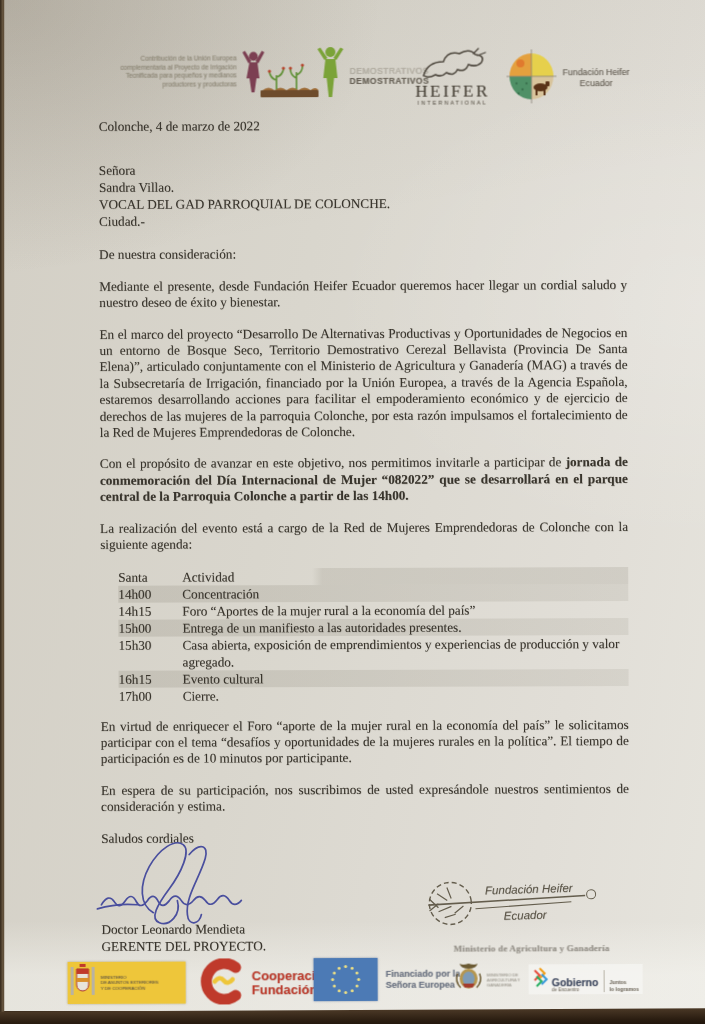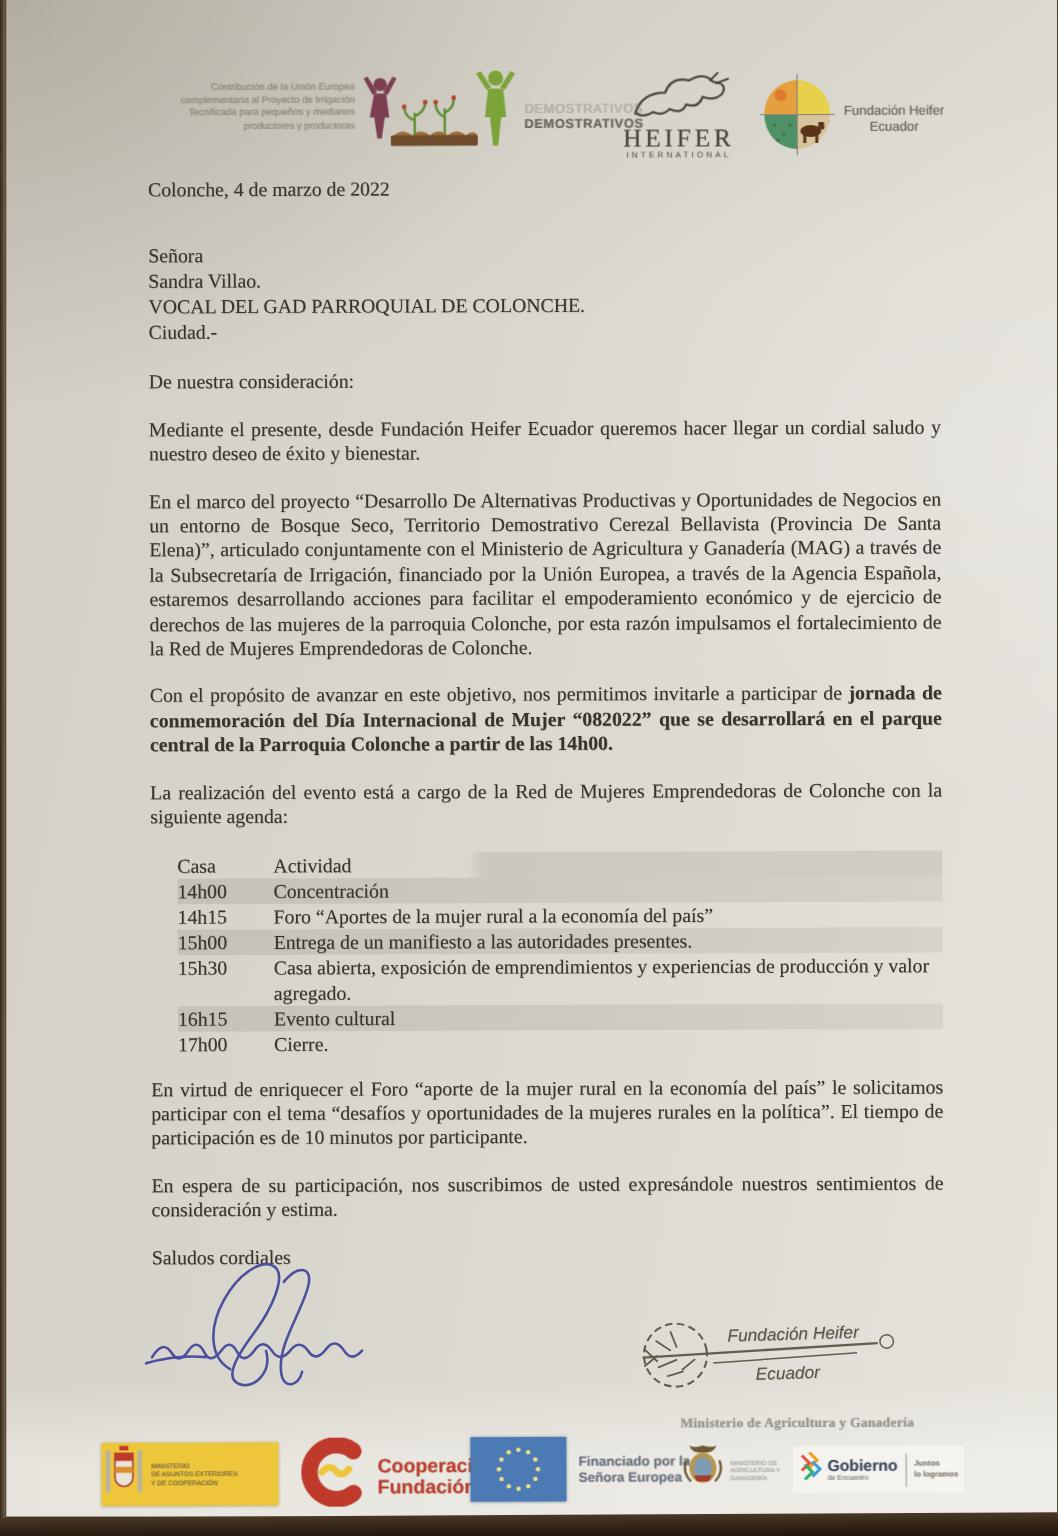--- a/index.html
+++ b/index.html
@@ -71,21 +71,21 @@
   .spain-txt{font-size:4.4px;line-height:5.6px;color:#6d6046;margin-left:3px;}
   .coop{position:absolute;left:198px;top:14px;display:flex;align-items:center;}
   .coop-txt{margin-left:6px;color:#bf3a2b;font-weight:bold;font-size:13px;line-height:14px;}
   .eu-flag{position:absolute;left:312px;top:14px;display:flex;align-items:center;}
   .eu-rect{width:64px;height:43px;background:#4c7ab5;position:relative;box-shadow:0 0 2px rgba(40,70,120,0.5);}
   .eu-txt{margin-left:8px;color:#6b7485;font-weight:bold;font-size:9px;line-height:11px;}
   .mag{position:absolute;left:452px;top:0;width:212px;}
   .mag-title{font-size:9px;font-weight:bold;color:#9a968e;letter-spacing:0.2px;font-family:Liberation Serif, serif;}
   .mag-row{display:flex;align-items:center;margin-top:8px;}
   .mag-small{font-size:4.2px;line-height:5px;color:#b0aca2;margin-left:3px;width:34px;}
-  .gob{display:flex;align-items:center;margin-left:8px;background:rgba(250,250,248,0.55);padding:2px 4px;}
+  .gob{display:flex;align-items:flex-end;margin-left:8px;background:rgba(250,250,248,0.55);padding:2px 4px;}
   .gob-main{color:#3f4a63;font-weight:bold;font-size:10.5px;line-height:10px;}
   .gob-sub{color:#8a8478;font-size:4.6px;}
   .gob-div{width:1px;height:22px;background:#b9b4a8;margin:0 5px;}
   .gob-tag{color:#8a8478;font-size:5.2px;line-height:6.5px;font-weight:bold;}
   .chev{margin-right:3px;}
 </style>
 </head>
 <body>
 
 <div class="photo">
@@ -198,21 +198,21 @@
       <p class="just">Mediante el presente, desde Fundación Heifer Ecuador queremos hacer llegar un cordial saludo y nuestro deseo de éxito y bienestar.</p>
 
       <p class="just">En el marco del proyecto “Desarrollo De Alternativas Productivas y Oportunidades de Negocios en un entorno de Bosque Seco, Territorio Demostrativo Cerezal Bellavista (Provincia De Santa Elena)”, articulado conjuntamente con el Ministerio de Agricultura y Ganadería (MAG) a través de la Subsecretaría de Irrigación, financiado por la Unión Europea, a través de la Agencia Española, estaremos desarrollando acciones para facilitar el empoderamiento económico y de ejercicio de derechos de las mujeres de la parroquia Colonche, por esta razón impulsamos el fortalecimiento de la Red de Mujeres Emprendedoras de Colonche.</p>
 
       <p class="just"><span>Con el propósito de avanzar en este objetivo, nos permitimos invitarle a participar de </span><span class="bold">jornada de conmemoración del Día Internacional de Mujer “082022” que se desarrollará en el parque central de la Parroquia Colonche a partir de las 14h00.</span></p>
 
       <p class="just">La realización del evento está a cargo de la Red de Mujeres Emprendedoras de Colonche con la siguiente agenda:</p>
 
       <div class="agenda">
         <div class="agenda-row head-shade">
-          <span class="c1">Casa</span>
+          <span class="c1">Santa</span>
           <span class="c2">Actividad</span>
         </div>
         <div class="agenda-row shaded">
           <span class="c1">14h00</span>
           <span class="c2">Concentración</span>
         </div>
         <div class="agenda-row">
           <span class="c1">14h15</span>
           <span class="c2">Foro “Aportes de la mujer rural a la economía del país”</span>
         </div>
@@ -244,20 +244,24 @@
         <span class="sig-svg">
           <svg width="200" height="100" viewBox="0 0 200 100">
             <g fill="none" stroke="#4a4f9e" stroke-width="1.7" stroke-linecap="round">
               <path d="M60,78 C46,70 46,50 56,32 C66,14 82,4 90,10 C98,16 88,38 76,54 C64,70 56,84 66,88 C76,92 88,80 84,66"></path>
               <path d="M96,20 C106,8 116,10 112,24 C106,44 92,62 94,80 C95,92 106,90 108,80"></path>
               <path d="M8,70 q7,-12 13,-3 q5,8 11,-1 q6,-9 11,1 q4,8 11,-1 q6,-9 11,1 q4,8 11,-1 q6,-9 12,0 q5,8 12,0 q6,-8 12,0 q5,8 12,-1 q6,-8 12,1 q5,8 12,0"></path>
               <path d="M4,74 q20,-6 40,-4"></path>
             </g>
           </svg>
         </span>
+        <div class="sig-name">
+          <div>Doctor Leonardo Mendieta</div>
+          <div>GERENTE DEL PROYECTO.</div>
+        </div>
         <span class="stamp">
           <svg width="190" height="64" viewBox="0 0 190 64">
             <g fill="none" stroke="#57503f">
               <circle cx="27" cy="32" r="21" stroke-width="1.4" stroke-dasharray="5 3" transform="rotate(-10 27 32)"></circle>
               <path d="M14,22 l10,7 M15,40 l13,-5 M24,16 l4,11 M31,42 l9,-7 M21,46 l11,-3" stroke-width="1.2"></path>
               <path d="M5,33 L162,28" stroke-width="1.6"></path>
               <path d="M52,38 L148,34" stroke-width="1"></path>
               <circle cx="168" cy="27" r="4.5" stroke-width="1"></circle>
               <path d="M6,27 l9,9 M6,39 l9,-7" stroke-width="1.3"></path>
             </g>

